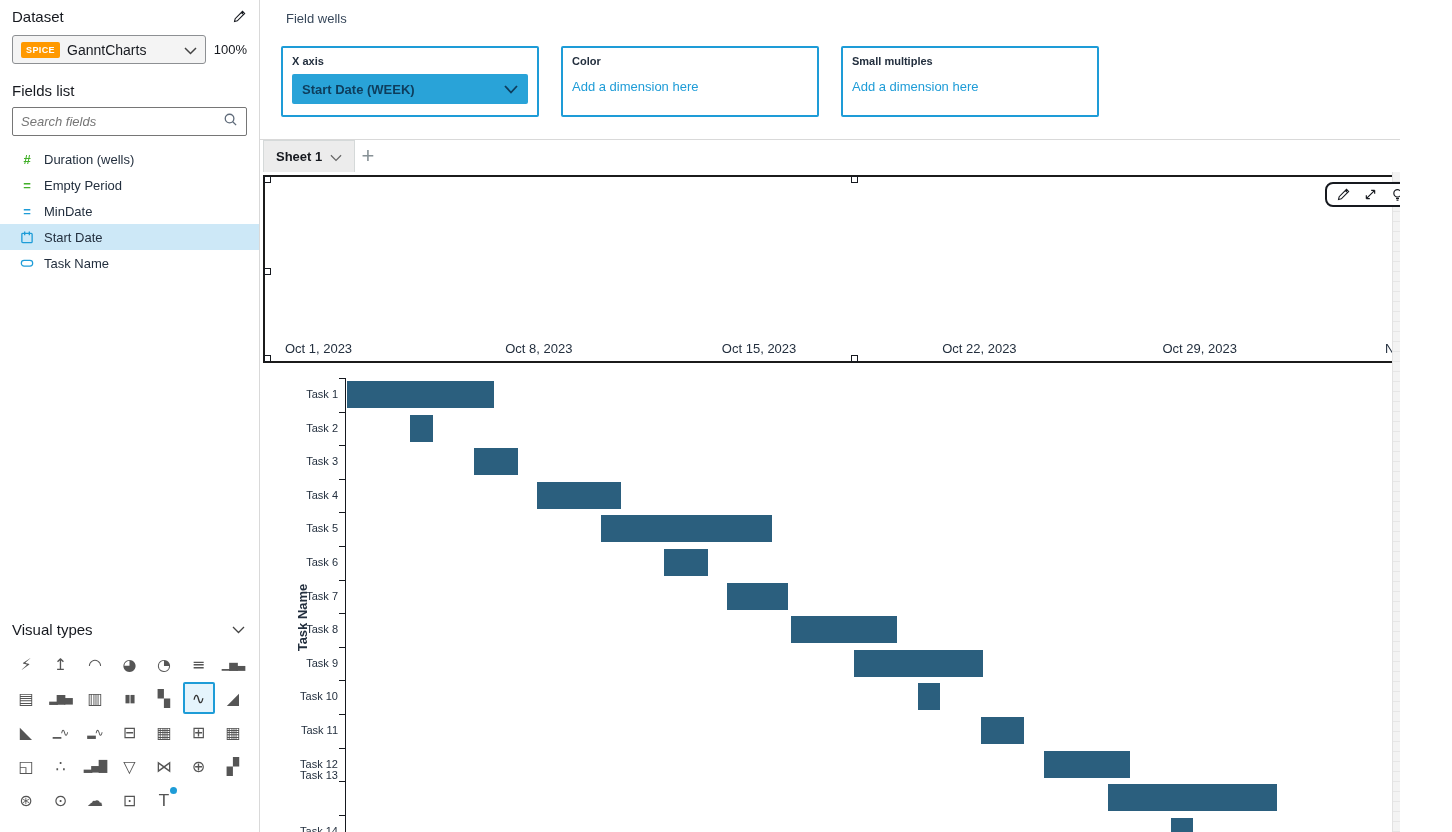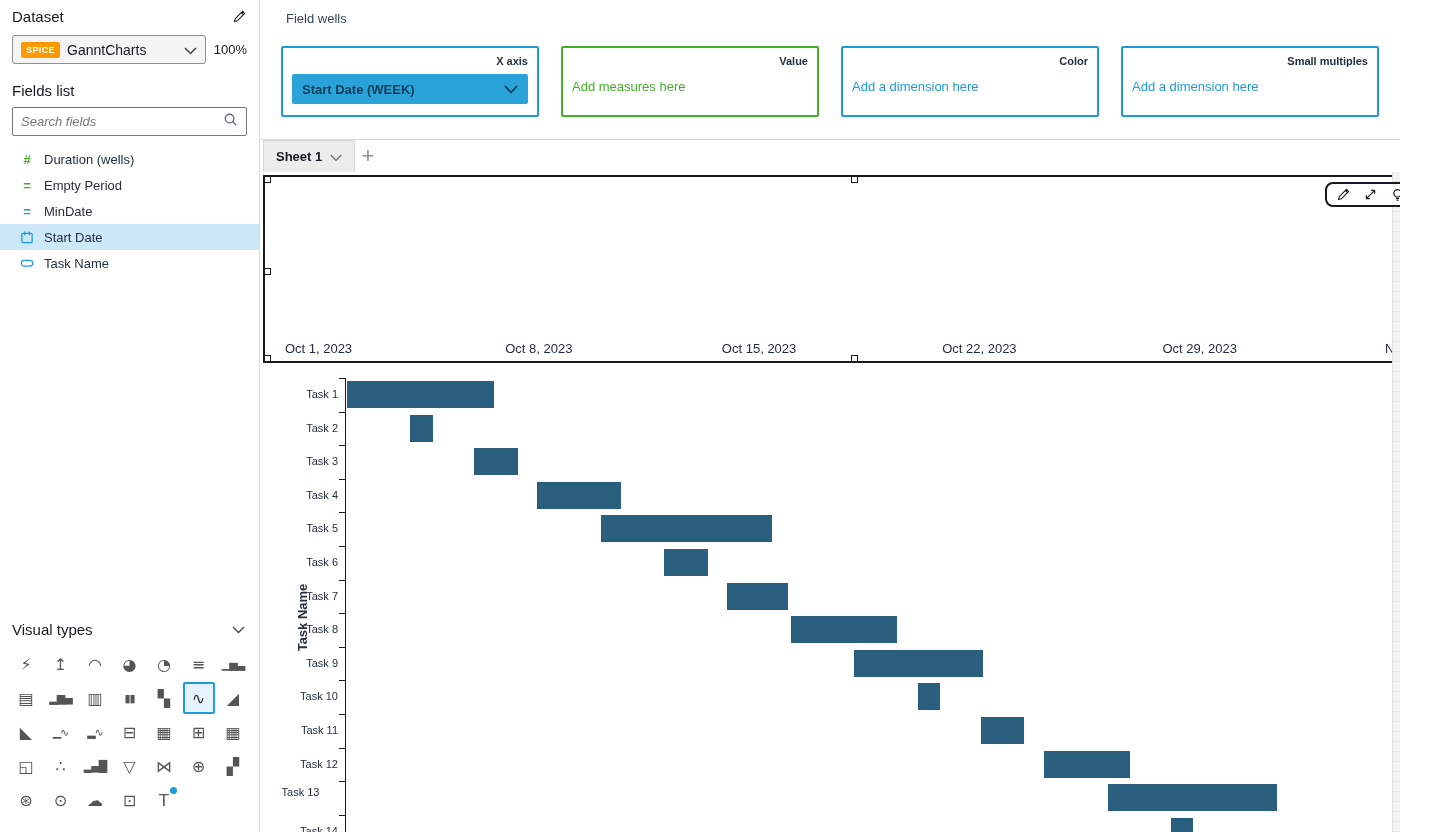--- a/index.html
+++ b/index.html
@@ -51,21 +51,21 @@
     background:#1e9cd7; }
 
   
   .main { position:absolute; left:260px; top:0; right:0; height:832px;text-decoration:underline; }
   .field-wells-bar { position:relative; height:140px; background:#fff; border-bottom:1px solid #d9d9d9; }
   .fw-title { position:absolute; left:26px; top:11px; font-size:13px; color:#37475a; }
   .wells { position:absolute; left:21px; top:46px; display:flex; gap:22px; }
   .well { width:258px; height:71px; border:2px solid #1e9cd7; border-radius:2px; background:#fff;
     padding:7px 9px; }
   .well.green { border-color:#43b02a; }
-  .well-label { font-size:11px; font-weight:bold; color:#232f3e;text-align:right; }
+  .well-label { font-size:11px; font-weight:bold; color:#232f3e; }
   .well-placeholder { display:inline-block; margin-top:12px; font-size:13px; cursor:pointer; }
   .well-placeholder.blue { color:#1e9cd7; } .well-placeholder.green { color:#43b02a; }
   .well-pill { margin-top:7px; height:30px; background:#29a3d8; border-radius:2px; display:flex;
     align-items:center; padding:0 10px; cursor:pointer; }
   .well-pill .pill-text { flex:1; font-size:13px; color:#0e3d5c; font-weight:bold; }
 
   .tab-strip { position:relative; height:32px; background:#fff; }
   .sheet-tab { position:absolute; left:3px; top:0; height:32px; min-width:85px; background:#ececec;
     border:1px solid #d5d9d9; border-bottom:none; display:flex; align-items:center; gap:8px;
     padding:0 12px; cursor:pointer; }
@@ -231,21 +231,20 @@
       <div class="wells" id="wells">
           <div class="well blue">
             <div class="well-label">X axis</div>
             <div class="well-pill">
               <span class="pill-text">Start Date (WEEK)</span>
               <span><svg width="14" height="9" viewBox="0 0 14 9">
                   <polyline points="1,1 7,7.5 13,1" fill="none" stroke="#0e3d5c" stroke-width="1.8"></polyline>
                 </svg></span>
             </div>
           </div>
-          <div class="well green"><div class="well-label">Value</div><span class="well-placeholder green">Add measures here</span></div>
           <div class="well blue"><div class="well-label">Color</div><span class="well-placeholder blue">Add a dimension here</span></div>
           <div class="well blue"><div class="well-label">Small multiples</div><span class="well-placeholder blue">Add a dimension here</span></div>
         </div>
     </section>
 
     <div class="tab-strip">
       <div class="sheet-tab">
         <span class="tab-label">Sheet 1</span>
         <span>
           <svg width="12" height="8" viewBox="0 0 13 8">
@@ -338,21 +337,21 @@
             <div class="gantt-task-label" style="top: 260.2px;">Task 8</div>
             <div class="gantt-bar" style="top: 253.2px; left: 527.8px; width: 106.195px; background: rgb(43, 95, 126);"></div>
             <div class="gantt-task-label" style="top: 293.8px;">Task 9</div>
             <div class="gantt-bar" style="top: 286.8px; left: 591.2px; width: 128.385px; background: rgb(43, 95, 126);"></div>
             <div class="gantt-task-label" style="top: 327.4px;">Task 10</div>
             <div class="gantt-bar" style="top: 320.4px; left: 654.6px; width: 22.19px; background: rgb(43, 95, 126);"></div>
             <div class="gantt-task-label" style="top: 361px;">Task 11</div>
             <div class="gantt-bar" style="top: 354px; left: 718px; width: 42.795px; background: rgb(43, 95, 126);"></div>
             <div class="gantt-task-label" style="top: 394.6px;">Task 12</div>
             <div class="gantt-bar" style="top: 387.6px; left: 781.4px; width: 85.59px; background: rgb(43, 95, 126);"></div>
-            <div class="gantt-task-label" style="top: 423px; text-align: center;">Task 13</div>
+            <div class="gantt-task-label" style="top: 406px;">Task 13</div>
             <div class="gantt-bar" style="top: 421.2px; left: 844.8px; width: 169.595px; background: rgb(43, 95, 126);"></div>
             <div class="gantt-task-label" style="top: 461.8px;">Task 14</div>
             <div class="gantt-bar" style="top: 454.8px; left: 908.2px; width: 22.19px; background: rgb(43, 95, 126);"></div>
           </div>
       </div>
 
       <div class="right-gutter"></div>
     </div>
   </div>
 </div>

